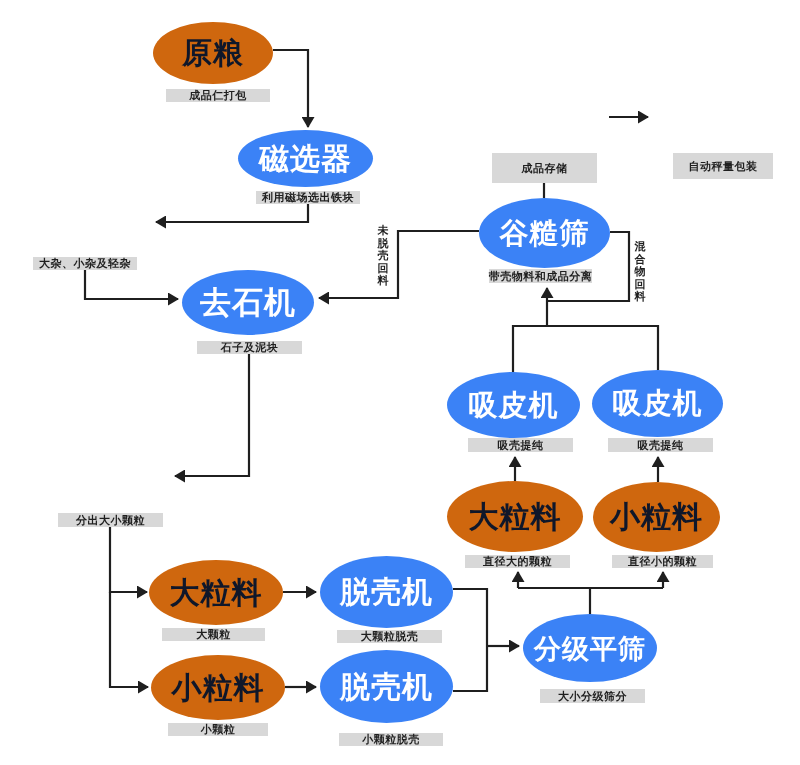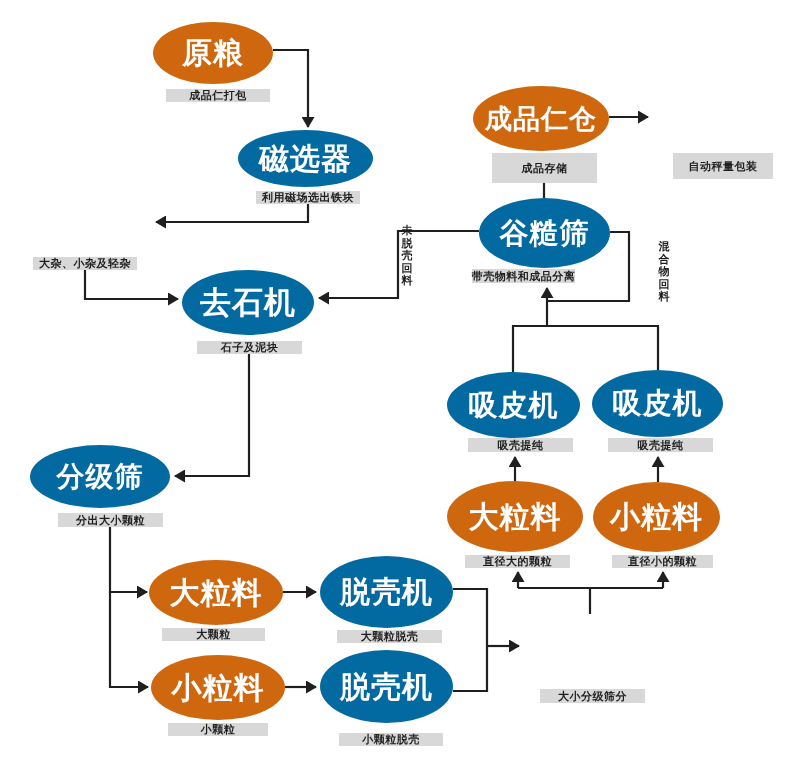--- a/index.html
+++ b/index.html
@@ -4,29 +4,29 @@
 <style>
   html,body{margin:0;padding:0;background:#ffffff;}
   .canvas{
     position:relative;width:800px;height:765px;background:#ffffff;overflow:hidden;
     font-family:"DejaVu Sans","Liberation Sans",sans-serif;
   }
   .node{
     position:absolute;border-radius:50%;display:flex;align-items:center;justify-content:center;
     font-weight:bold;text-align:center;line-height:1;letter-spacing:1px;
   }
-  .node.gray{background:#0369a1;color:#ffffff;}
-  .node.orange{background:#cf670e;color:#ffffff;}
+  .node.gray{background:#3b82f6;color:#ffffff;}
+  .node.orange{background:#cf670e;color:#0f172a;}
   .sub{
     position:absolute;background:#d8d8d8;color:#1f1f1f;font-weight:bold;font-size:11px;
     display:flex;align-items:center;justify-content:center;white-space:nowrap;letter-spacing:0.5px;
   }
   .vtext{
     position:absolute;width:14px;font-weight:bold;font-size:11px;color:#1f1f1f;
-    line-height:12.5px;text-align:center;word-break:break-all;white-space:normal;margin-left:24px;
+    line-height:12.5px;text-align:center;word-break:break-all;white-space:normal;
   }
   svg.wires{position:absolute;left:0;top:0;pointer-events:none;}
   svg.wires polyline{fill:none;stroke:#1f1f1f;stroke-width:2.2;}
 </style>
 </head>
 <body>
 
 <div class="canvas">
 
   <svg class="wires" width="800" height="765" viewBox="0 0 800 765">
@@ -64,56 +64,53 @@
   </div>
   <div class="node gray" style="left:238px;top:130px;width:135px;height:57px;font-size:30px">
     <span>磁选器</span>
   </div>
   <div class="node gray" style="left:182px;top:270px;width:132px;height:65px;font-size:31px">
     <span>去石机</span>
   </div>
   <div class="node gray" style="left:479px;top:198px;width:131px;height:70px;font-size:29px">
     <span>谷糙筛</span>
   </div>
-  <div class="node orange" style="left:473px;top:86px;width:136px;height:65px;font-size:27px">
-    <span>成品仁仓</span>
-  </div>
   <div class="node gray" style="left:447px;top:372px;width:133px;height:66px;font-size:29px">
     <span>吸皮机</span>
   </div>
   <div class="node gray" style="left:592px;top:370px;width:131px;height:67px;font-size:29px">
     <span>吸皮机</span>
   </div>
   <div class="node orange" style="left:447px;top:481px;width:136px;height:71px;font-size:30px">
     <span>大粒料</span>
   </div>
   <div class="node orange" style="left:593px;top:482px;width:127px;height:70px;font-size:30px">
     <span>小粒料</span>
-  </div>
-  <div class="node gray" style="left:30px;top:445px;width:140px;height:63px;font-size:28px">
-    <span>分级筛</span>
   </div>
   <div class="node orange" style="left:149px;top:560px;width:134px;height:65px;font-size:30px">
     <span>大粒料</span>
   </div>
   <div class="node orange" style="left:151px;top:655px;width:134px;height:65px;font-size:30px">
     <span>小粒料</span>
   </div>
   <div class="node gray" style="left:320px;top:556px;width:133px;height:72px;font-size:30px">
     <span>脱壳机</span>
   </div>
   <div class="node gray" style="left:320px;top:650px;width:133px;height:73px;font-size:30px">
     <span>脱壳机</span>
   </div>
+  <div class="node gray" style="left:523px;top:614px;width:134px;height:68px;font-size:27px">
+    <span>分级平筛</span>
+  </div>
 
   <div class="sub" style="left:166px;top:89px;width:104px;height:13px">成品仁打包</div>
   <div class="sub" style="left:256px;top:191px;width:104px;height:13px">利用磁场选出铁块</div>
   <div class="sub" style="left:33px;top:257px;width:104px;height:13px">大杂、小杂及轻杂</div>
   <div class="sub" style="left:197px;top:341px;width:105px;height:13px">石子及泥块</div>
-  <div class="sub" style="left:472px;top:269px;width:103px;height:14px">带壳物料和成品分离</div>
+  <div class="sub" style="left:489px;top:269px;width:103px;height:14px">带壳物料和成品分离</div>
   <div class="sub" style="left:492px;top:153px;width:105px;height:30px">成品存储</div>
   <div class="sub" style="left:673px;top:153px;width:100px;height:26px">自动秤量包装</div>
   <div class="sub" style="left:468px;top:438px;width:105px;height:14px">吸壳提纯</div>
   <div class="sub" style="left:608px;top:438px;width:105px;height:14px">吸壳提纯</div>
   <div class="sub" style="left:465px;top:555px;width:105px;height:13px">直径大的颗粒</div>
   <div class="sub" style="left:612px;top:555px;width:101px;height:13px">直径小的颗粒</div>
   <div class="sub" style="left:58px;top:513px;width:105px;height:14px">分出大小颗粒</div>
   <div class="sub" style="left:162px;top:628px;width:103px;height:13px">大颗粒</div>
   <div class="sub" style="left:168px;top:723px;width:100px;height:13px">小颗粒</div>
   <div class="sub" style="left:337px;top:630px;width:105px;height:13px">大颗粒脱壳</div>

